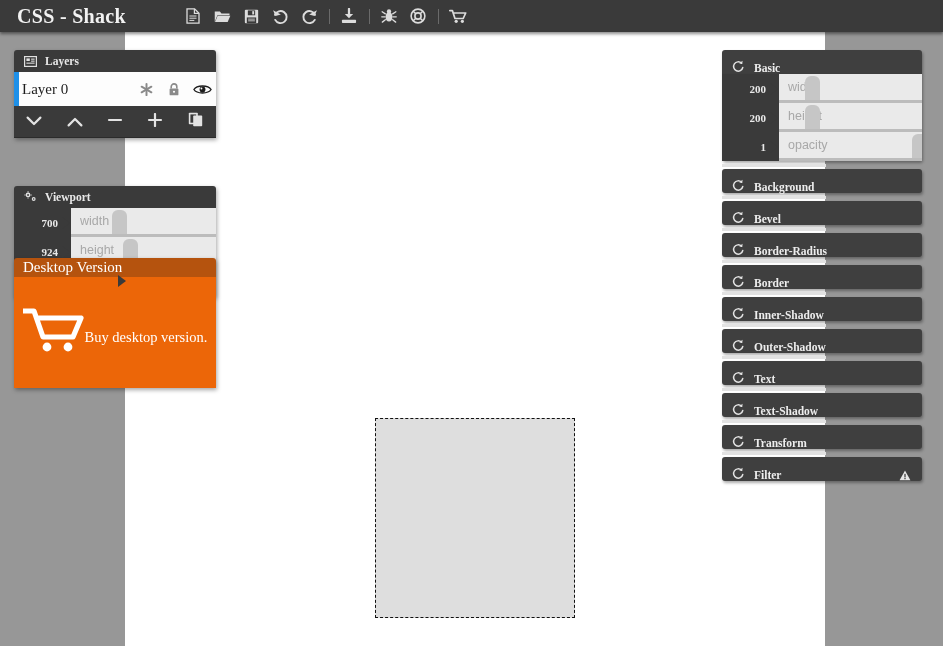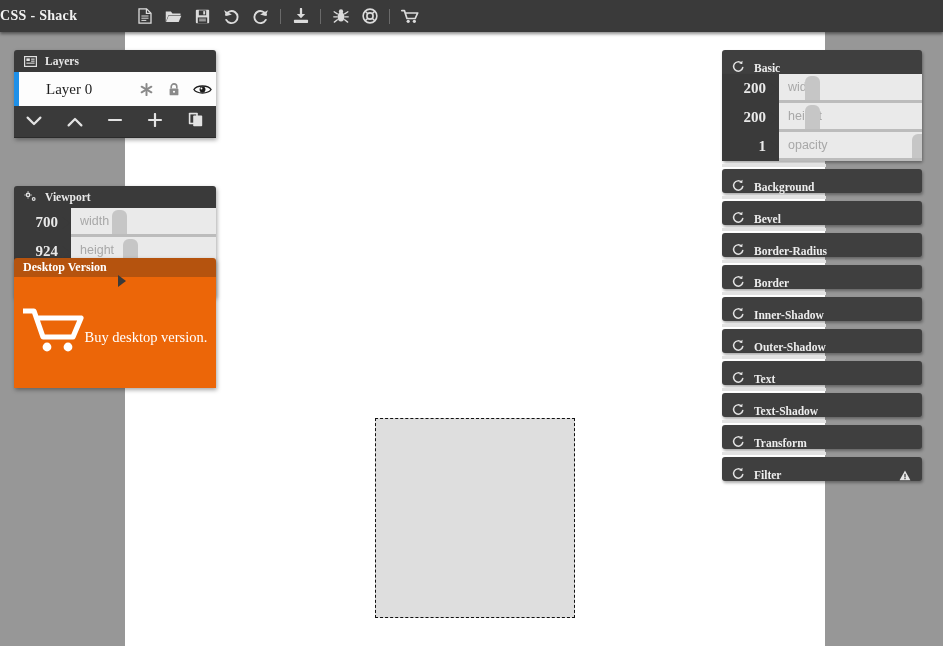--- a/index.html
+++ b/index.html
@@ -14,22 +14,23 @@
   #topbar {
     position: absolute; left: 0; top: 0;
     width: 943px; height: 32px;
     background: #3a3a3a;
     box-shadow: 0 2px 3px rgba(0,0,0,0.45);
     display: flex; align-items: center;
     z-index: 50;
   }
   #app-title {
     color: #f2f2f2;
-    font-size: 14px;
+    font-size: 20px;
     font-weight: bold;
+    margin-left: 17px;
     letter-spacing: 0.3px;
     white-space: nowrap;
   }
   #toolbar-icons {
     display: flex; align-items: center;
     margin-left: 53px;
   }
   .tb-btn {
     width: 29px; height: 24px;
     display: flex; align-items: center; justify-content: center;
@@ -87,21 +88,21 @@
   }
 
   
   #layers-panel { left: 14px; top: 50px; width: 202px; }
   #layer-list { background: #fff; }
   .layer-row {
     height: 34px;
     display: flex; align-items: center;
     background: #fdfdfd;
     border-left: 5px solid #1e90e8;
-    padding-left: 27px;
+    padding-left: 3px;
     cursor: pointer;
   }
   .layer-name {
     font-size: 15px;
     color: #1d1d1d;
     flex: 1 1 auto;
   }
   .layer-ico {
     width: 28px; height: 28px;
     display: flex; align-items: center; justify-content: center;
@@ -129,21 +130,21 @@
     height: 29px;
     display: flex; align-items: stretch;
     background: #3a3a3a;
     position: relative;
   }
   .sr-val {
     width: 48px;
     display: flex; align-items: center; justify-content: flex-end;
     padding-right: 4px;
     color: #e9e9e9;
-    font-size: 15px;
+    font-size: 11px;
     font-weight: bold;
     background: #3a3a3a;
     flex: 0 0 auto;
     cursor: text;
   }
   .sr-arrow {
     width: 9px;
     flex: 0 0 auto;
     position: relative;
     background: #3a3a3a;
@@ -227,22 +228,22 @@
   #desktop-panel { left: 14px; top: 258px; width: 202px; }
   #dp-head {
     height: 19px;
     background: #b5530e;
     display: flex; align-items: center;
     padding-left: 9px;
     border-radius: 3px 3px 0 0;
   }
   #dp-head span {
     color: #ffffff;
-    font-size: 12px;
-    font-weight: bold;
+    font-size: 15px;
+    font-weight: normal;
   }
   #dp-body {
     background: #ec6608;
     height: 111px;
     display: flex; flex-direction: row;
     align-items: center; justify-content: center;
     cursor: pointer;
   }
   #dp-caption {
     color: #ffffff;

